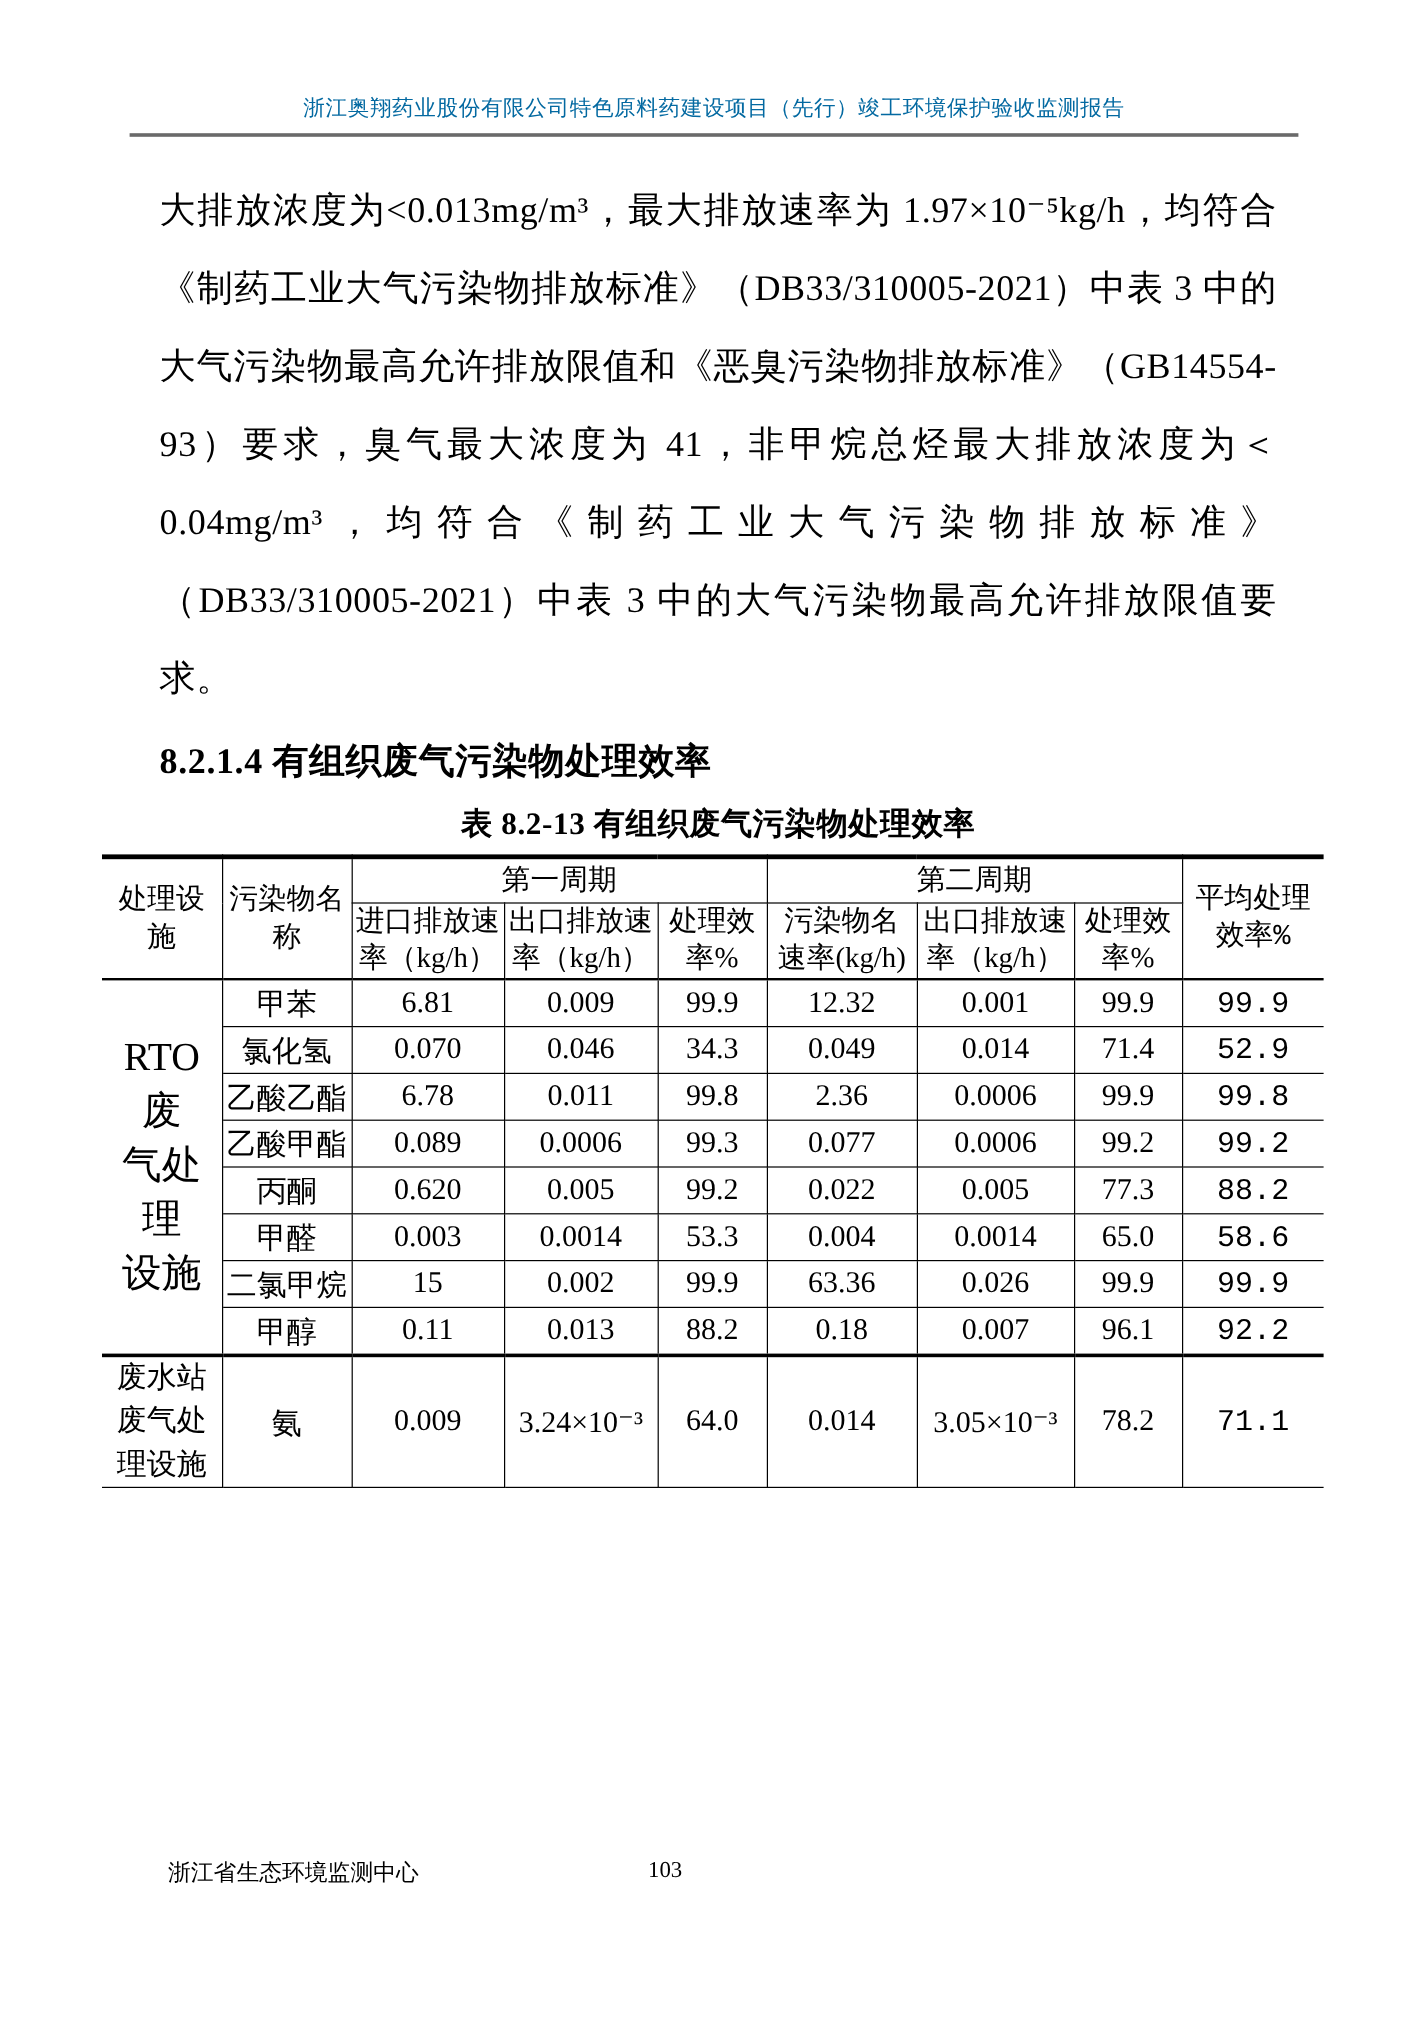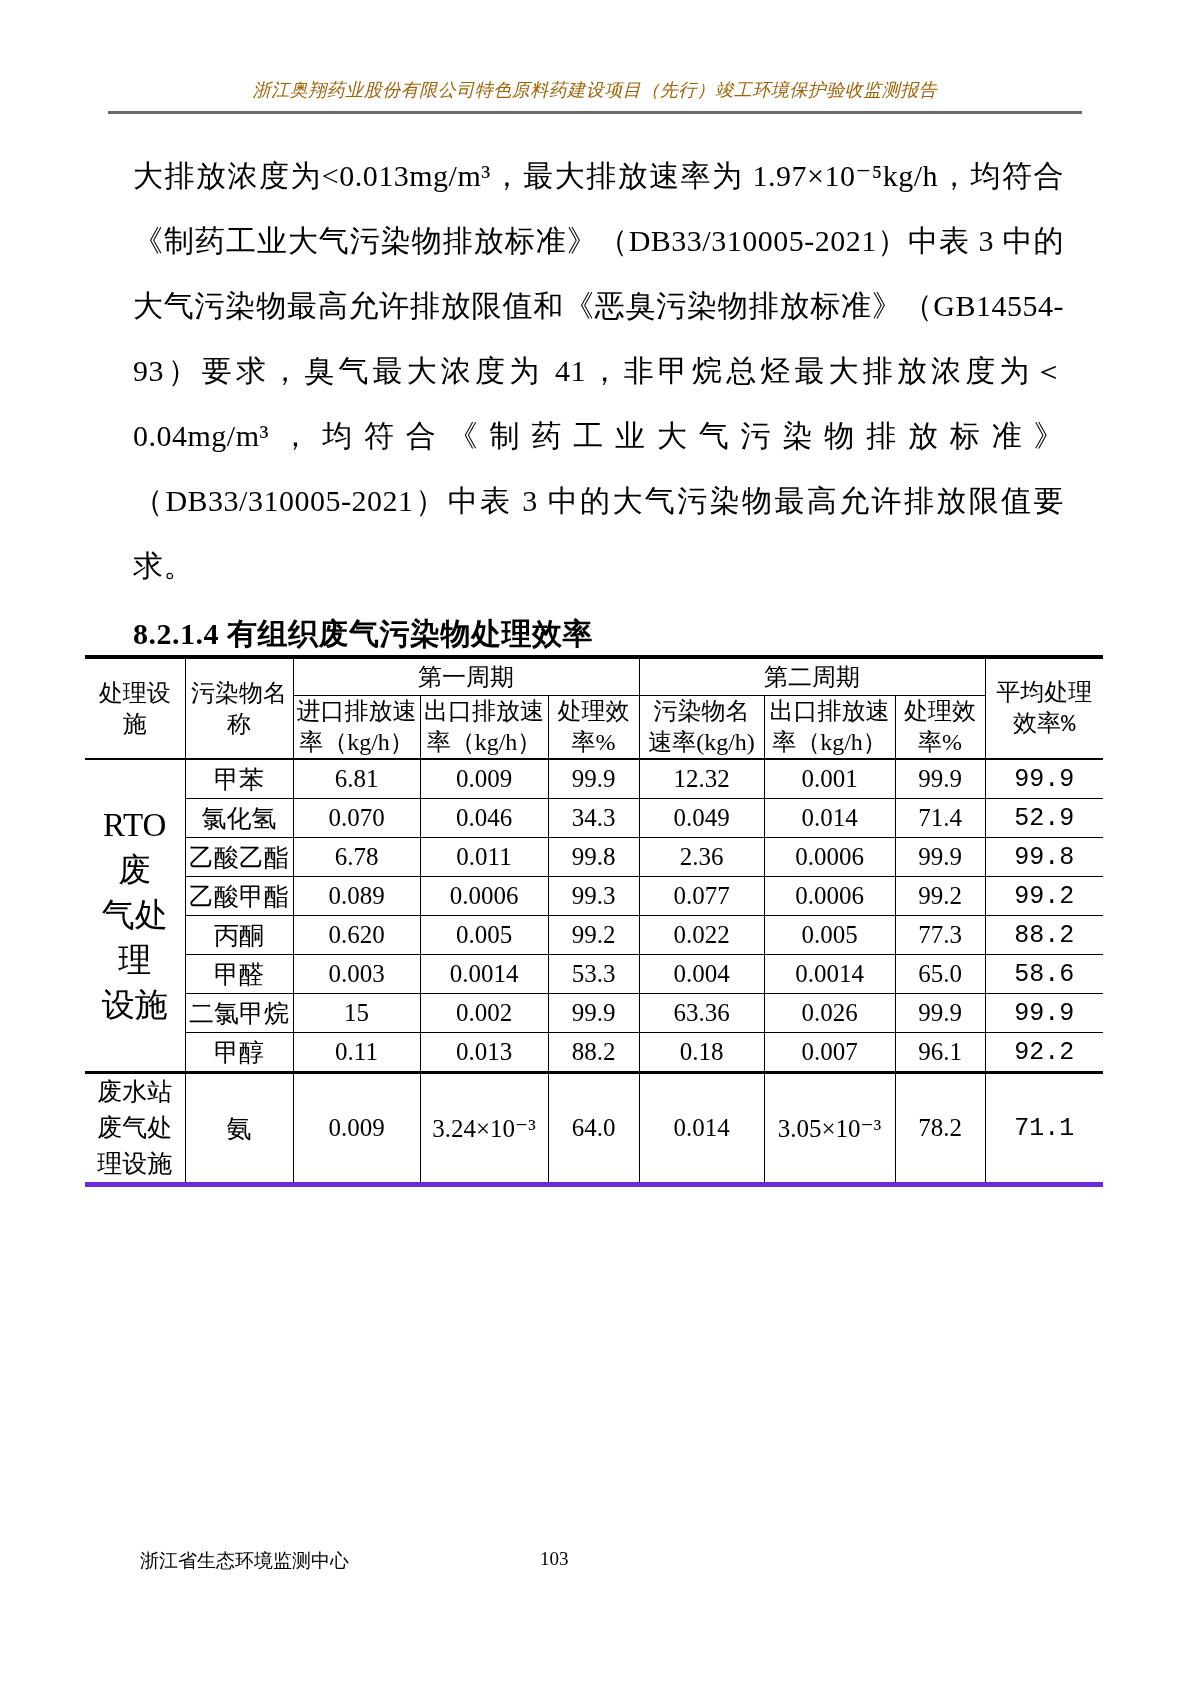--- a/index.html
+++ b/index.html
@@ -12,22 +12,21 @@
     overflow: hidden;
   }
   .page { width: 1190px; height: 1683px; position: relative; }
 
   
   .page-header-title {
     padding-top: 78px;
     text-align: center;
     font-size: 18px;
     letter-spacing: 0.5px;
-    color: #a16207;
-    font-style: italic;
+    color: #0369a1;
   }
   .page-header-rule {
     height: 3px;
     background: #6a6a6a;
     margin: 9px 108px 0 108px;
   }
 
   
   .content { margin: 0 126px 0 133px; }
 
@@ -56,21 +55,21 @@
     letter-spacing: 0.5px;
   }
 
   
   table.data-table {
     border-collapse: collapse;
     table-layout: fixed;
     width: 1018px;
     margin-left: -48px;
     border-top: 4px solid #000;
-    border-bottom: 5px solid #6d28d9;
+    border-bottom: 1px solid #6d28d9;
     font-size: 24px;
   }
   table.data-table th, table.data-table td {
     border: 1.5px solid #000;
     text-align: center;
     vertical-align: middle;
     padding: 0 3px;
     font-weight: normal;
     overflow: hidden;
   }
@@ -104,20 +103,21 @@
     <div class="page-header-title">浙江奥翔药业股份有限公司特色原料药建设项目（先行）竣工环境保护验收监测报告</div>
     <div class="page-header-rule"></div>
   </div>
 
   <div class="content">
 
     <p class="body-para para1">大排放浓度为&lt;0.013mg/m³，最大排放速率为 1.97×10⁻⁵kg/h，均符合《制药工业大气污染物排放标准》（DB33/310005-2021）中表 3 中的大气污染物最高允许排放限值和《恶臭污染物排放标准》（GB14554-93）要求，臭气最大浓度为 41，非甲烷总烃最大排放浓度为＜0.04mg/m³，均符合《制药工业大气污染物排放标准》（DB33/310005-2021）中表 3 中的大气污染物最高允许排放限值要求。</p>
 
     <h2 class="section-heading">8.2.1.4 有组织废气污染物处理效率</h2>
 
+    <div class="table-caption">表 8.2-13  有组织废气污染物处理效率</div>
 
     <table class="data-table">
       <colgroup>
         <col style="width:100px">
           <col style="width:108px">
           <col style="width:127px">
         <col style="width:128px">
           <col style="width:91px">
           <col style="width:125px">
         <col style="width:131px">

